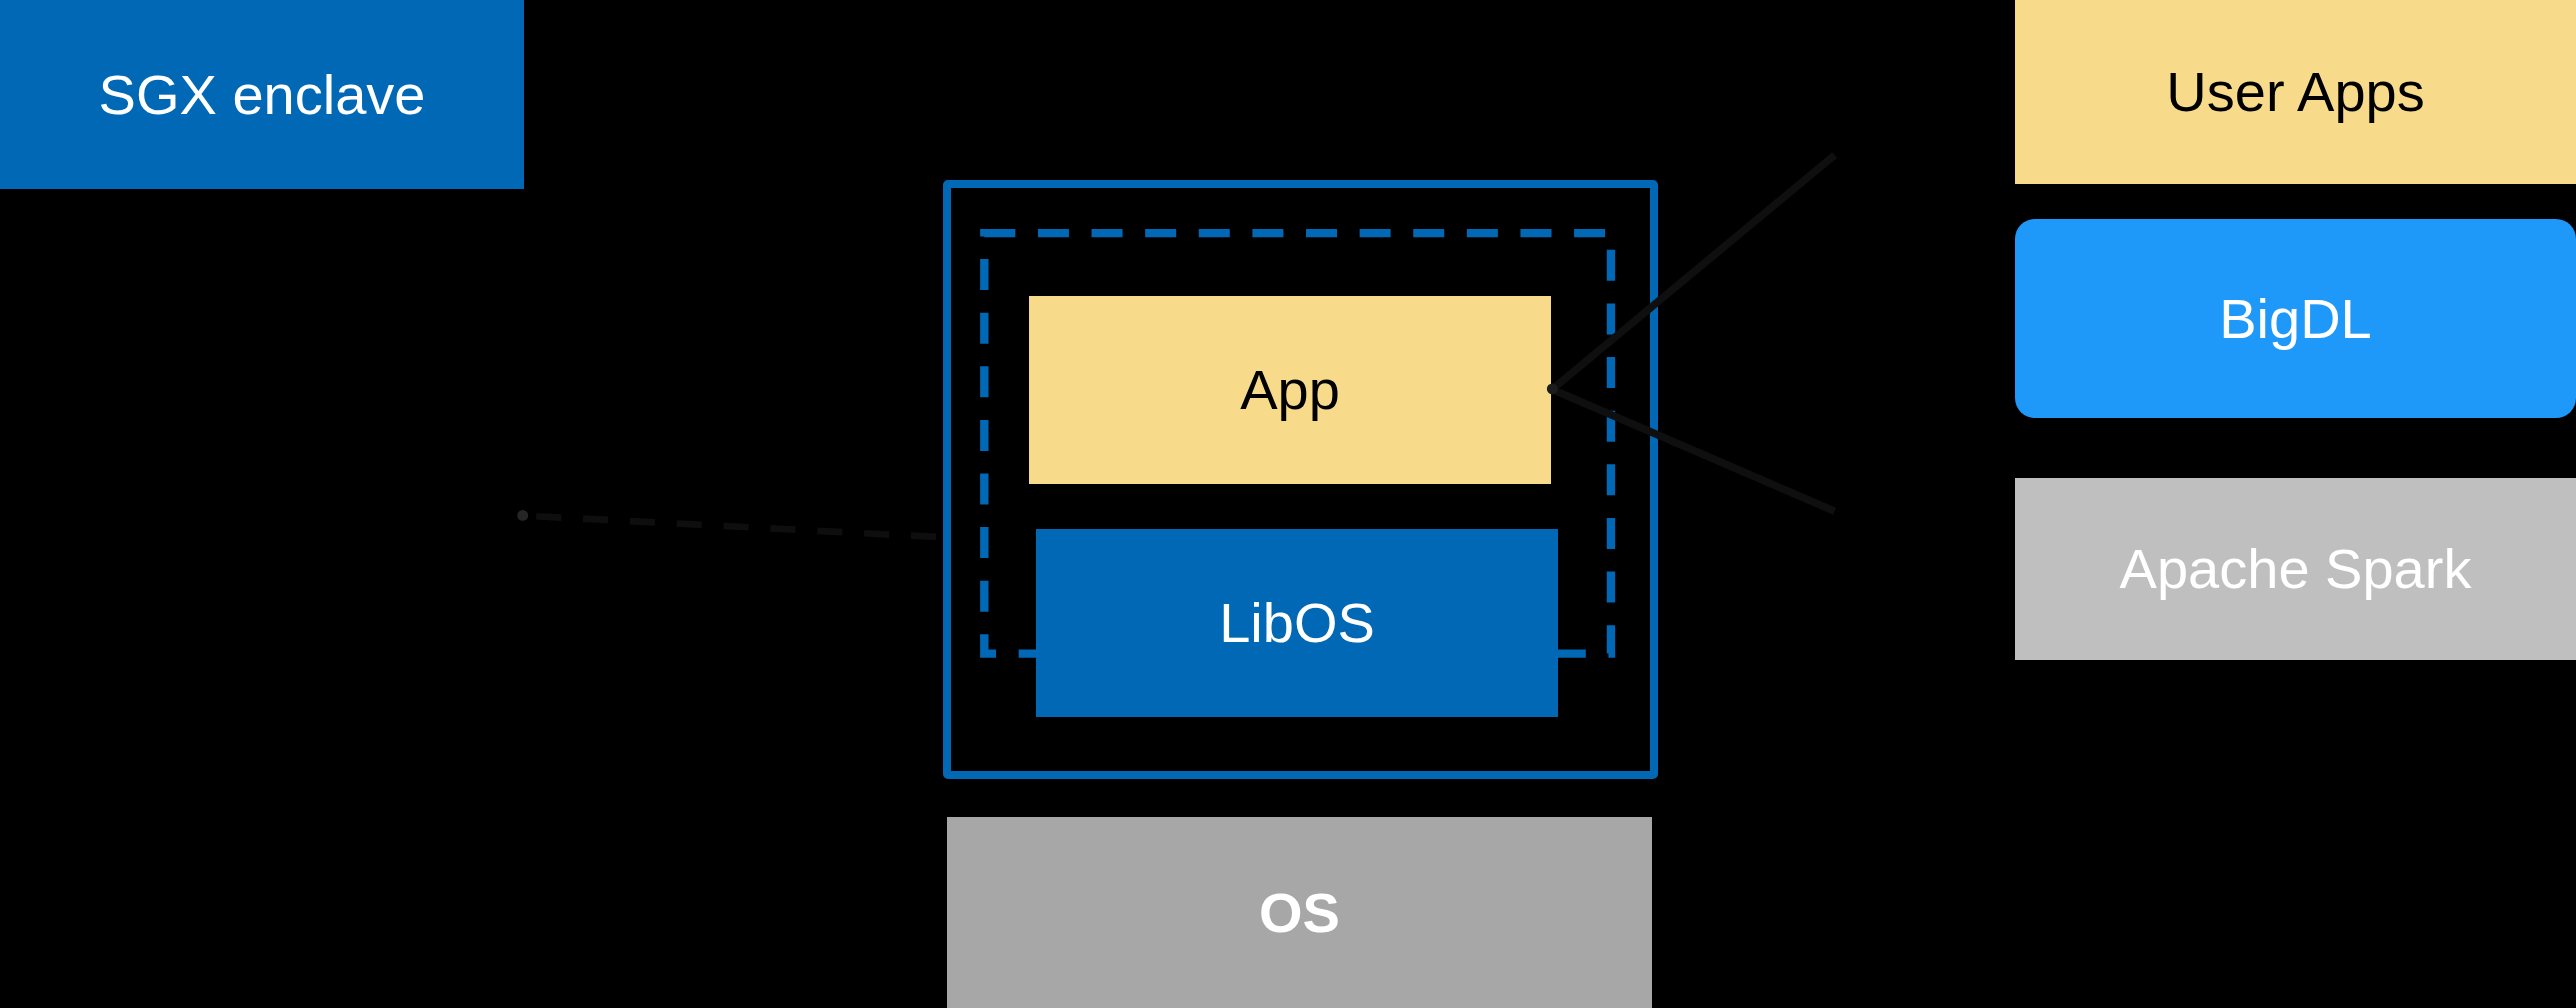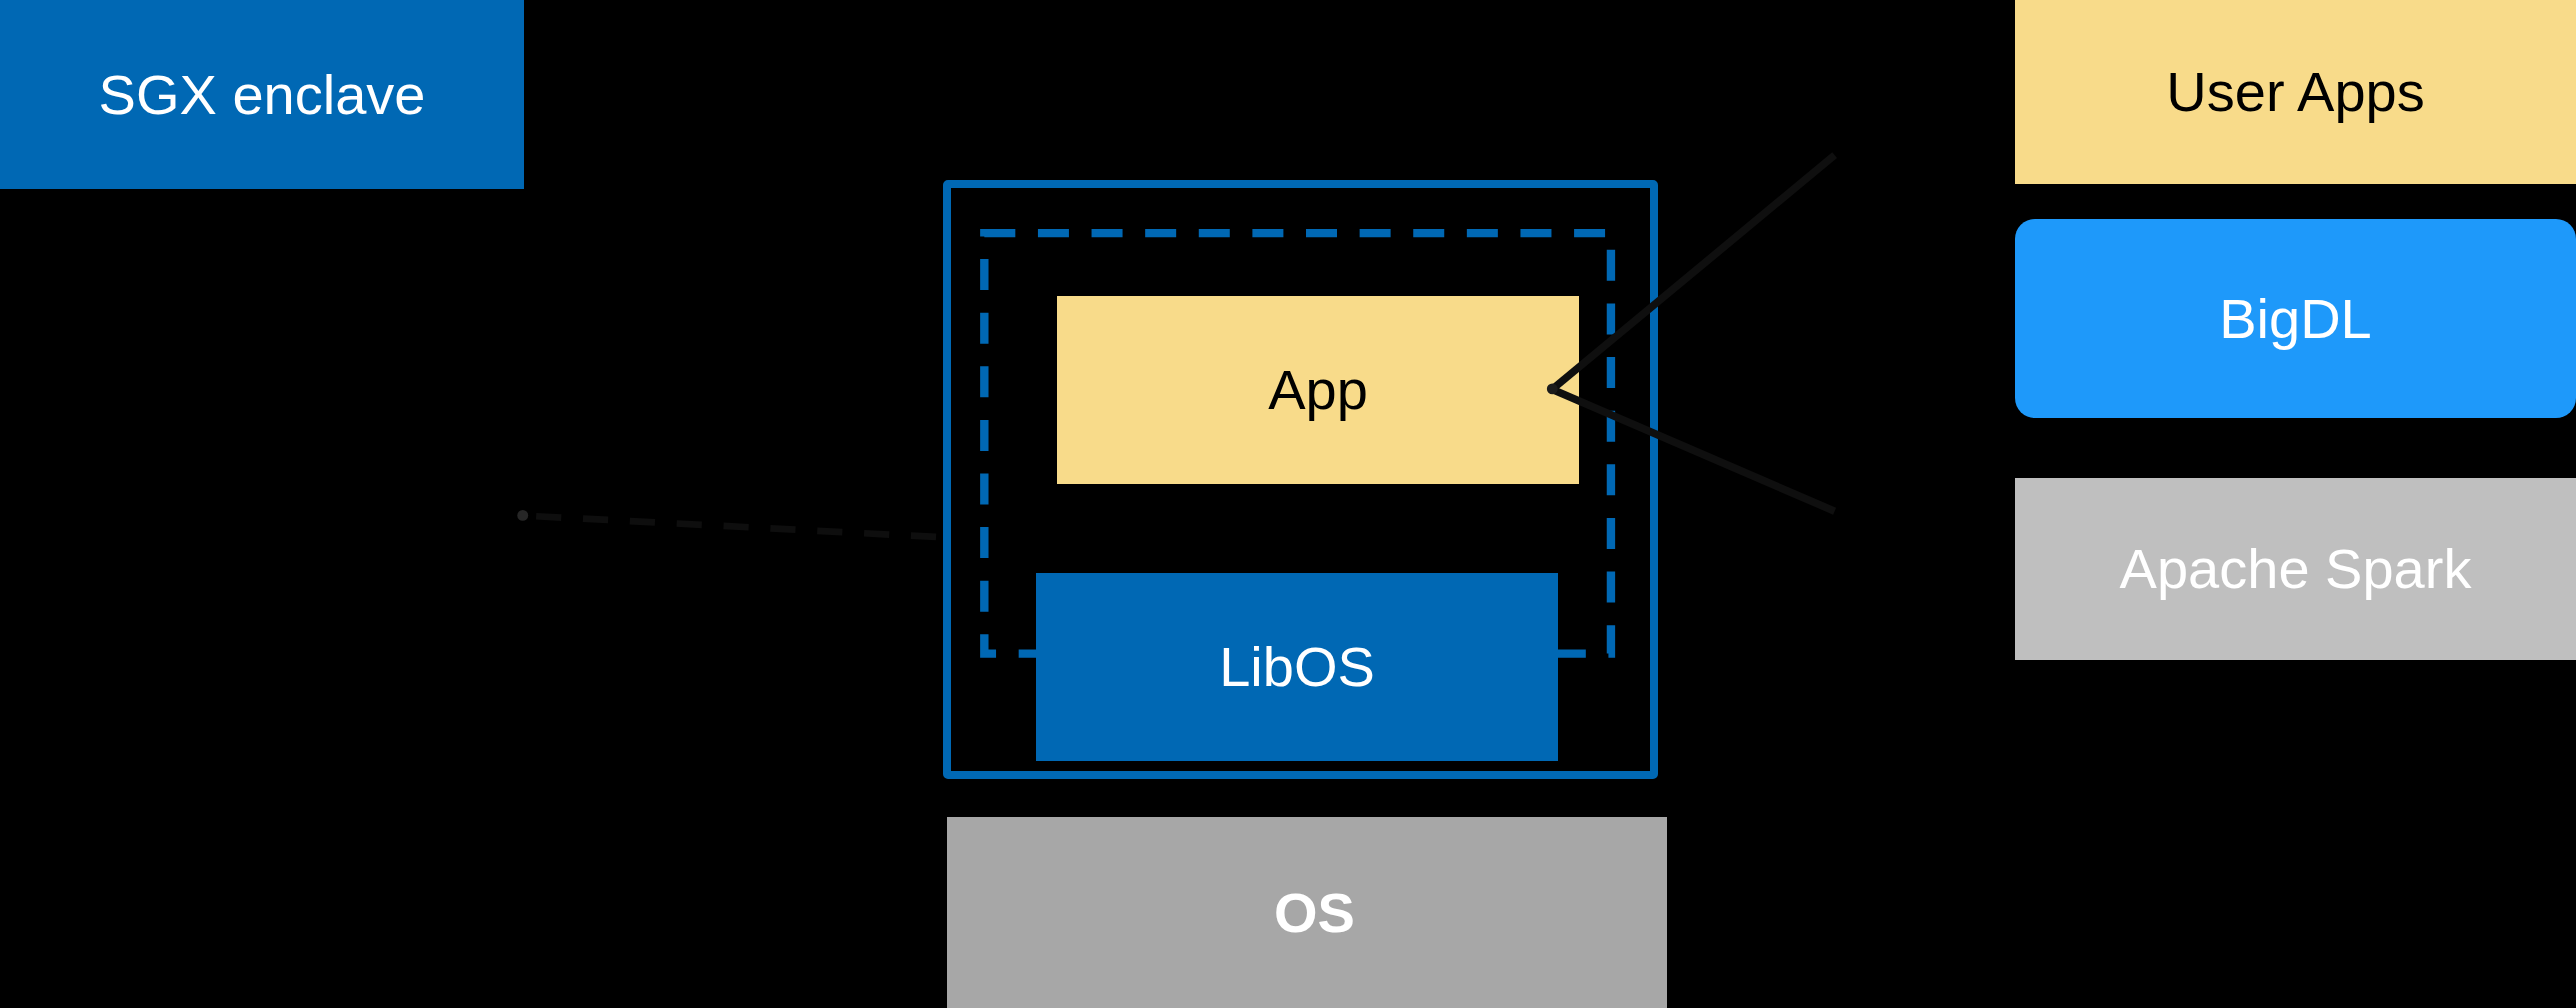--- a/index.html
+++ b/index.html
@@ -30,23 +30,23 @@
   .sgx{left:0;top:502;width:524px;height:189px;background:var(--intel-blue);color:var(--text-light);z-index:1;}
   
   .outer-box{
     position:absolute;left:943px;top:180px;width:715px;height:599px;
     border:8.4px solid var(--intel-blue);border-radius:5px;
     box-sizing:border-box;background:transparent;z-index:1;
   }
   .svg-layer{position:absolute;left:0;top:0;width:2576px;height:1009px;pointer-events:none;}
   .dash-layer{z-index:2;}
   .connector-layer{z-index:4;}
-  .app{left:1029px;top:296px;width:522px;height:188px;background:var(--yellow);color:var(--text-dark);z-index:3;margin-left:28px;}
-  .libos{left:1036px;top:573px;width:522px;height:188px;background:var(--intel-blue);color:var(--text-light);z-index:3;}
-  .os{left:947px;top:817px;width:705px;height:192px;background:var(--gray-mid);color:var(--text-light);font-weight:700;z-index:1;padding-left:15px;}
+  .app{left:1029px;top:296px;width:522px;height:188px;background:var(--yellow);color:var(--text-dark);z-index:3;}
+  .libos{left:1036px;top:529px;width:522px;height:188px;background:var(--intel-blue);color:var(--text-light);z-index:3;}
+  .os{left:947px;top:817px;width:705px;height:192px;background:var(--gray-mid);color:var(--text-light);font-weight:700;z-index:1;}
   
   .user-apps{left:2015px;top:0;width:561px;height:184px;background:var(--yellow);color:var(--text-dark);z-index:1;}
   .bigdl{left:2015px;top:219px;width:561px;height:199px;background:var(--bright-blue);color:var(--text-light);z-index:1;border-radius:20px;}
   .spark{left:2015px;top:478px;width:561px;height:182px;background:var(--gray-light);color:var(--text-light);z-index:1;text-align:center;}
 </style>
 </head>
 <body>
 
 <div class="canvas">
 

